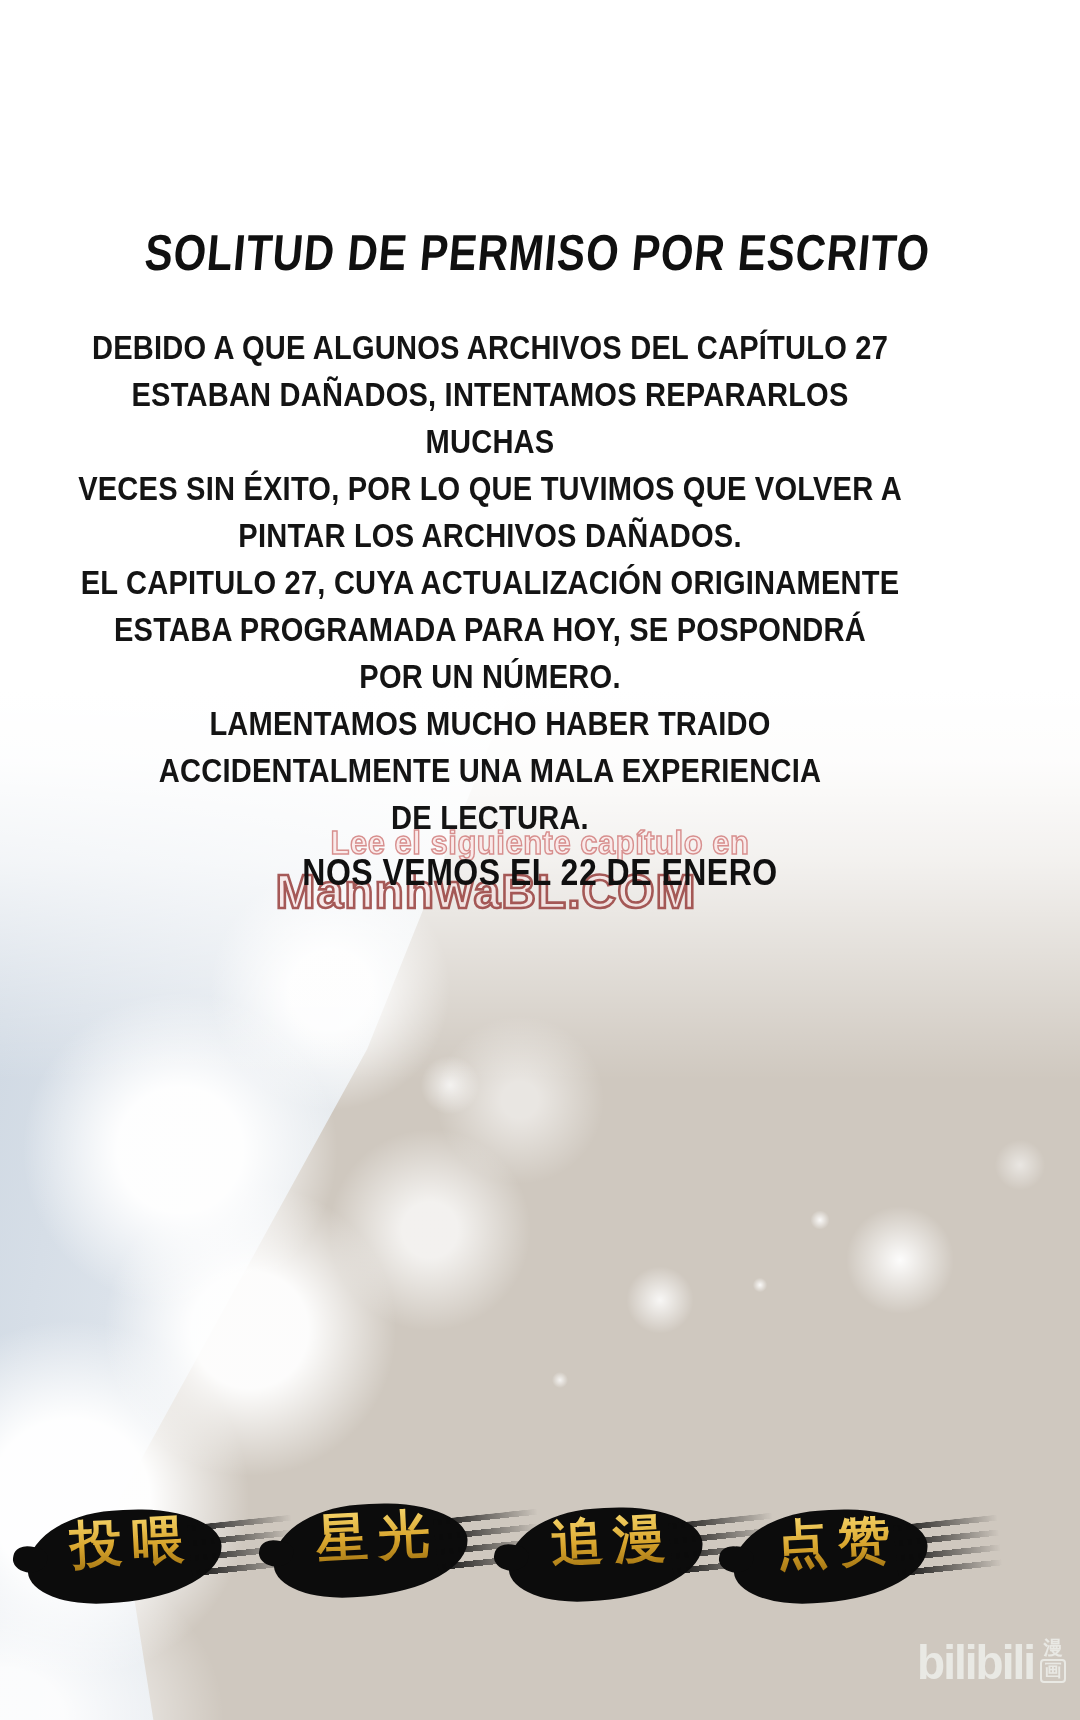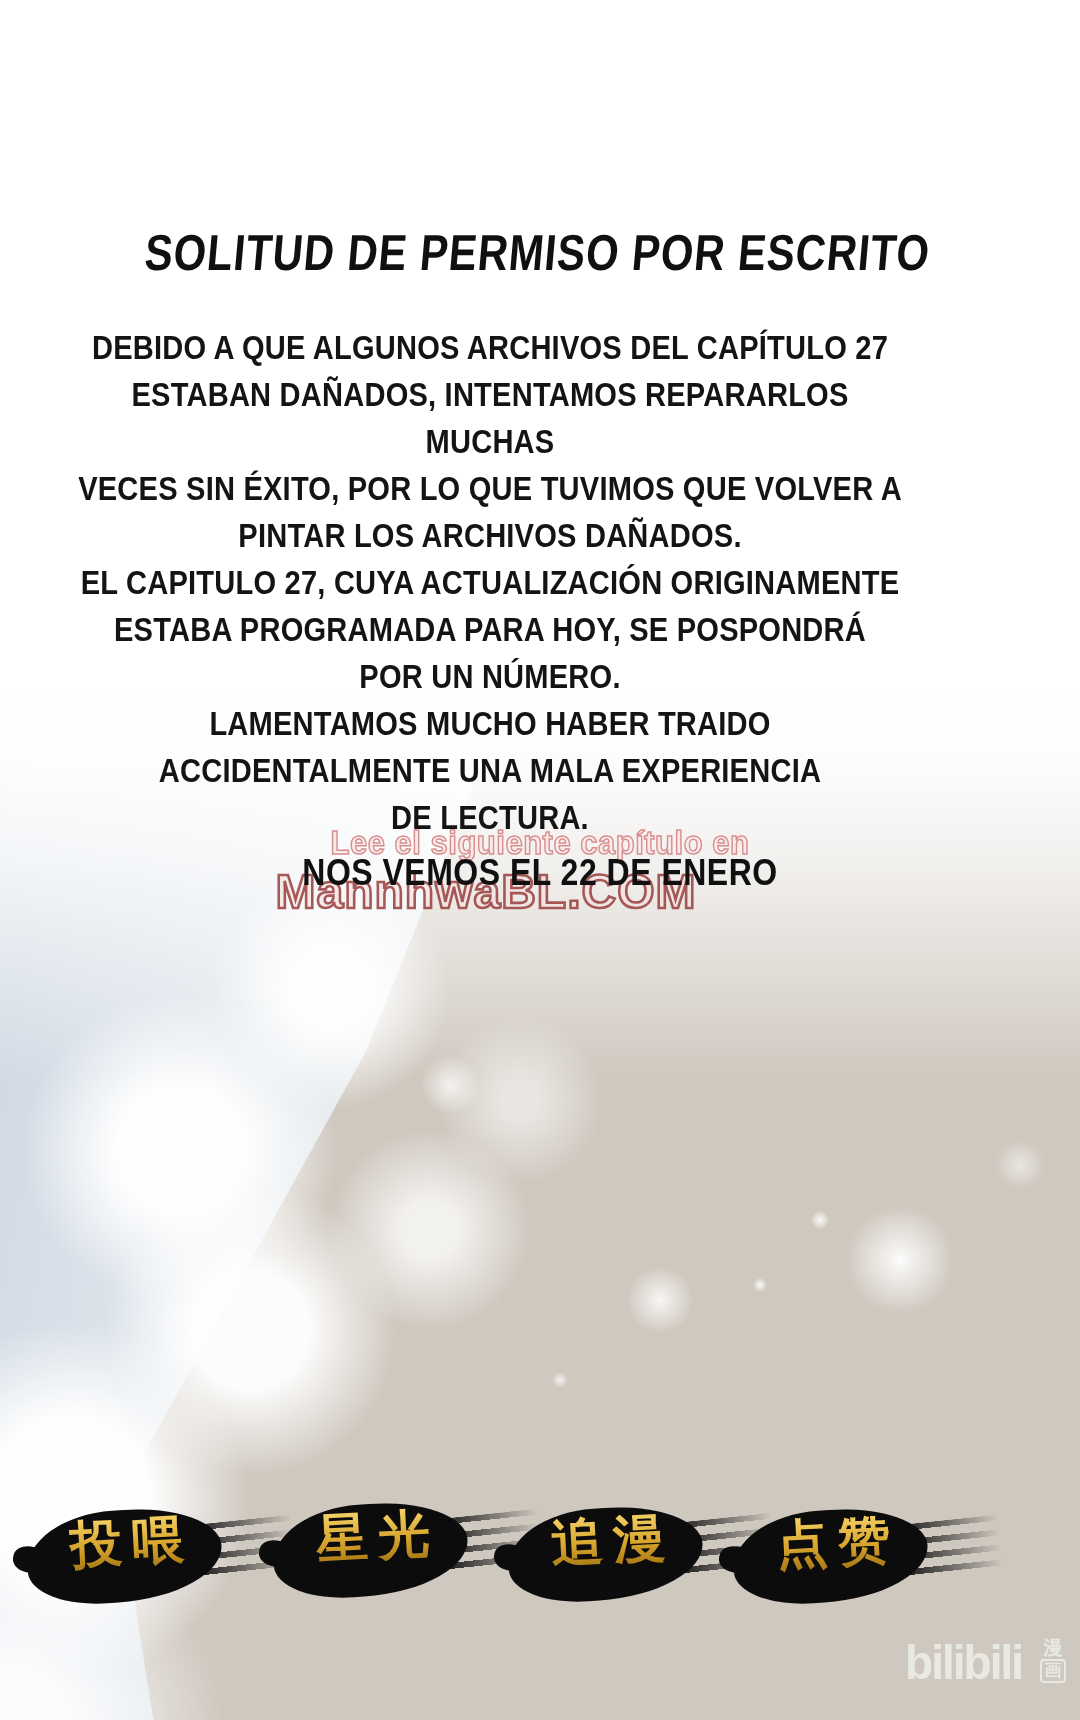--- a/index.html
+++ b/index.html
@@ -120,21 +120,21 @@
     transform:rotate(-3deg);
   }
   #badge-1{left:17px;top:1498px;}
   #badge-2{left:263px;top:1492px;}
   #badge-3{left:498px;top:1496px;}
   #badge-4{left:723px;top:1498px;}
 
   
   .logo{
     position:absolute;right:14px;top:1638px;z-index:3;
-    display:flex;align-items:flex-end;gap:18px;color:#ecece8;opacity:0.92;
+    display:flex;align-items:flex-end;gap:6px;color:#ecece8;opacity:0.92;
   }
   .logo .brand{
     font-size:46px;font-weight:700;letter-spacing:-2px;line-height:46px;
     transform:scaleY(1.05);
   }
   .logo .manga{display:flex;flex-direction:column;align-items:center;gap:2px;margin-bottom:2px;}
   .logo .manga .m-top{font-size:19px;line-height:19px;font-weight:700;}
   .logo .manga .m-bottom{
     font-size:17px;line-height:20px;font-weight:700;width:22px;height:20px;
     border:2px solid #ecece8;border-radius:4px;text-align:center;

